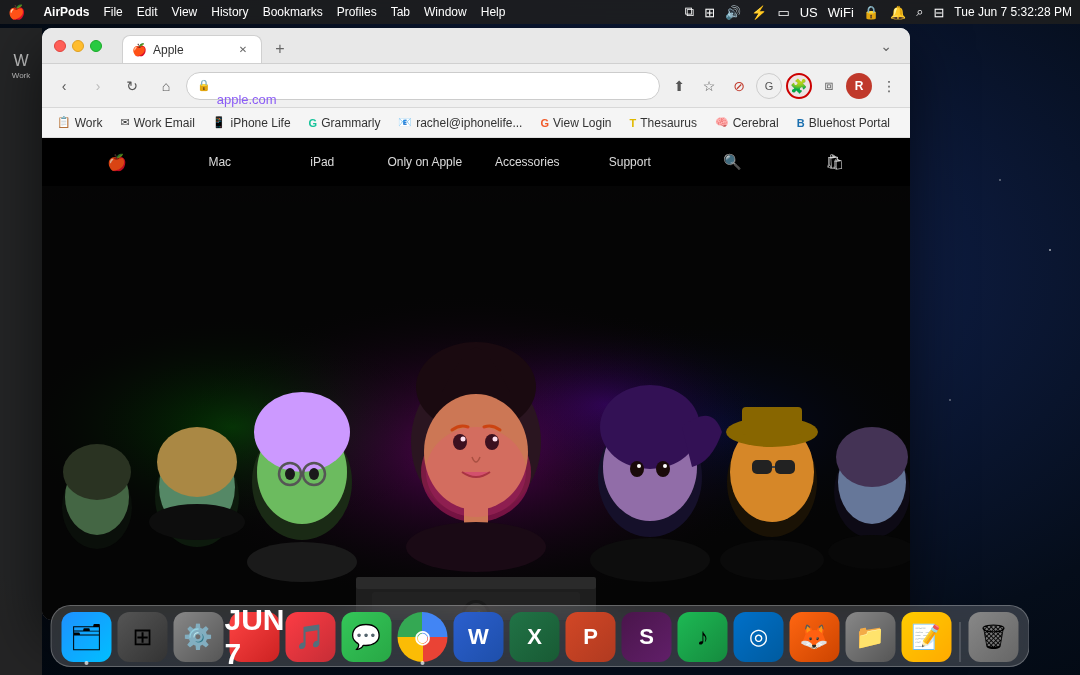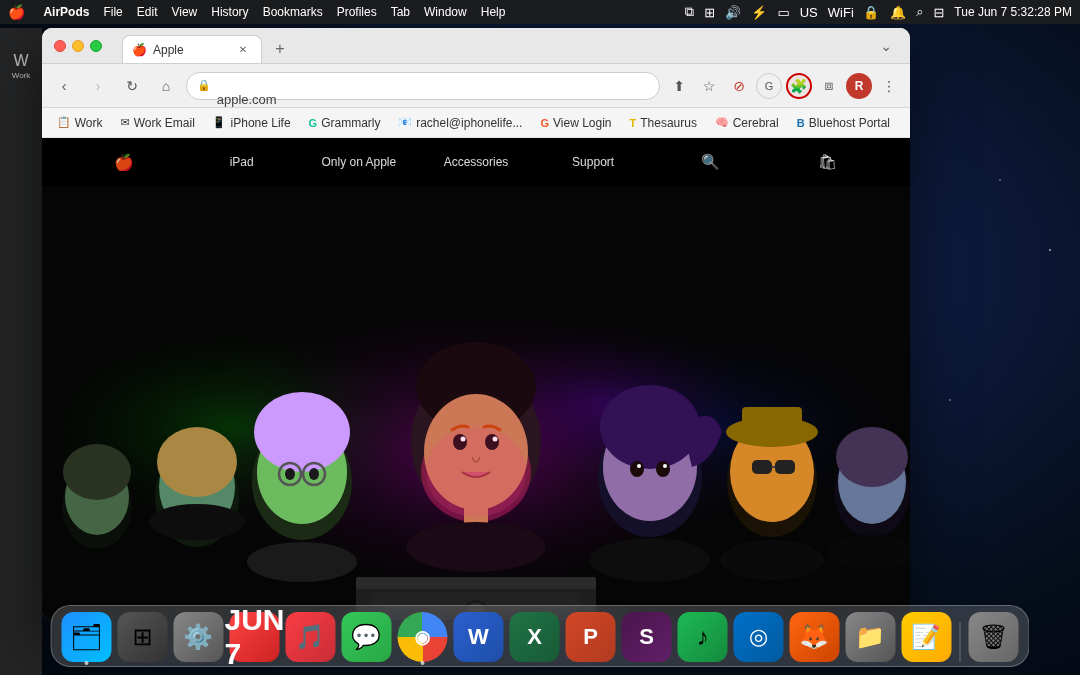--- a/index.html
+++ b/index.html
@@ -244,21 +244,21 @@
       font-size: 13px;
       color: #333;
     }
     .address-bar .lock-icon {
       color: #555;
       font-size: 11px;
     }
     .address-text {
       flex: 1;
       font-size: 13px;
-      color: #404040;
+      color: #8b5cf6;
       margin-top: 27px;
     }
     .nav-actions {
       display: flex;
       align-items: center;
       gap: 4px;
     }
     .nav-action-btn {
       width: 26px;
       height: 26px;
@@ -591,20 +591,21 @@
       </div>
 
     </div>
 
     <div class="content-area">
 
       <div class="apple-nav">
         <div class="apple-nav-item">
           <span class="apple-nav-icon">🍎</span>
         </div>
+        <div class="apple-nav-item">Mac</div>
         <div class="apple-nav-item">iPad</div>
         <div class="apple-nav-item">Only on Apple</div>
         <div class="apple-nav-item">Accessories</div>
         <div class="apple-nav-item">Support</div>
         <div class="apple-nav-item">
           <span style="font-size:15px;">🔍</span>
         </div>
         <div class="apple-nav-item">
           <span style="font-size:15px;">🛍</span>
         </div>

